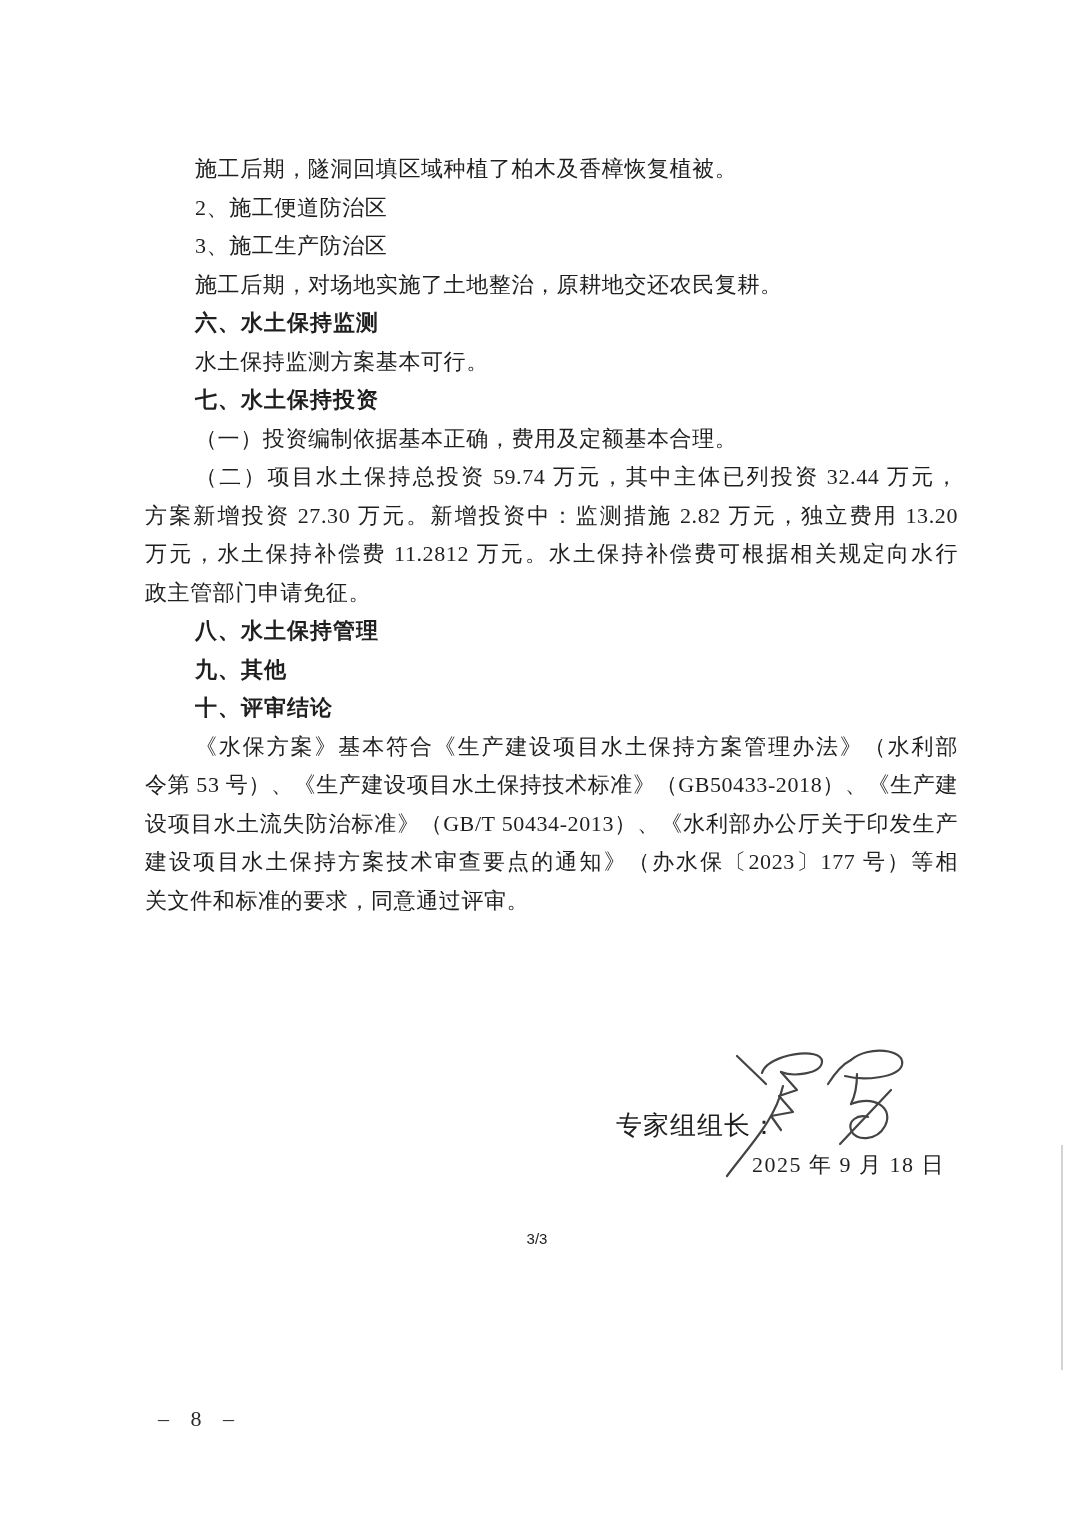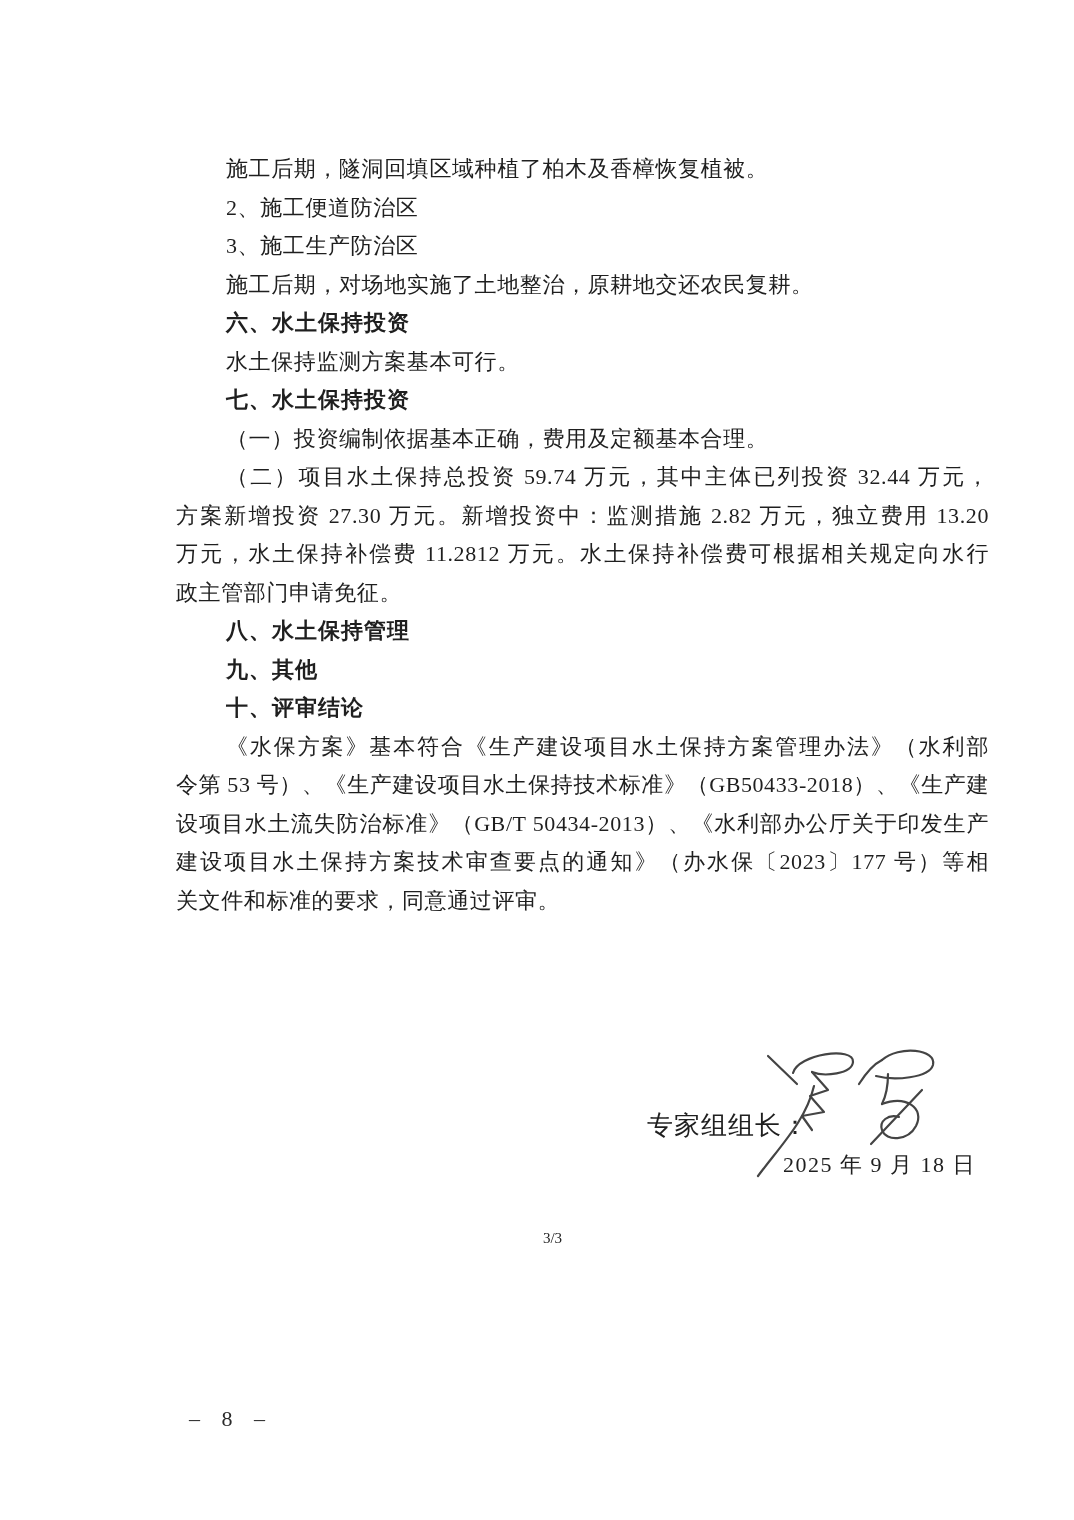--- a/index.html
+++ b/index.html
@@ -4,21 +4,21 @@
 <style>
   html,body{margin:0;padding:0;}
   body{
     width:1074px;height:1520px;
     background:#ffffff;
     font-family:"Liberation Serif","DejaVu Serif",serif;
     color:#1f1f1f;
     position:relative;
     overflow:hidden;
   }
-  .page{position:absolute;inset:0;background:#ffffff;margin-left:31px;}
+  .page{position:absolute;inset:0;background:#ffffff;}
   .text-block{
     position:absolute;left:145px;top:150px;width:813px;
   }
   .line{
     font-size:22px;
     line-height:38.5px;
     height:38.5px;
     letter-spacing:0.6px;
     white-space:nowrap;
   }
@@ -41,21 +41,21 @@
     position:absolute;left:752px;top:1150px;
     font-size:22px;letter-spacing:1.5px;
   }
   .signature-svg{
     position:absolute;left:705px;top:1038px;
     width:220px;height:150px;
   }
   .page-indicator{
     position:absolute;left:0;top:1230px;width:100%;
     text-align:center;
-    font-family:Liberation Serif, serif;
+    font-family:Liberation Sans, sans-serif;
     font-size:15px;color:#222;
   }
   .page-number{
     position:absolute;left:158px;top:1406px;
     font-size:22px;letter-spacing:8px;color:#2a2a2a;
   }
   .scan-artifact{
     position:absolute;left:1061px;top:1145px;
     width:2px;height:225px;
     background:#cccccc;opacity:0.85;
@@ -64,21 +64,21 @@
 </head>
 <body>
 
 <div class="page">
 
   <div class="text-block">
       <div class="line indent">施工后期，隧洞回填区域种植了柏木及香樟恢复植被。</div>
       <div class="line indent">2、施工便道防治区</div>
       <div class="line indent">3、施工生产防治区</div>
       <div class="line indent">施工后期，对场地实施了土地整治，原耕地交还农民复耕。</div>
-      <div class="line heading indent">六、水土保持投资</div>
+      <div class="line heading indent">六、水土保持监测</div>
       <div class="line indent">水土保持监测方案基本可行。</div>
       <div class="line heading indent">七、水土保持投资</div>
       <div class="line indent">（一）投资编制依据基本正确，费用及定额基本合理。</div>
       <div class="line indent justify">（二）项目水土保持总投资 59.74 万元，其中主体已列投资 32.44 万元，</div>
       <div class="line justify">方案新增投资 27.30 万元。新增投资中：监测措施 2.82 万元，独立费用 13.20</div>
       <div class="line justify">万元，水土保持补偿费 11.2812 万元。水土保持补偿费可根据相关规定向水行</div>
       <div class="line">政主管部门申请免征。</div>
       <div class="line heading indent">八、水土保持管理</div>
       <div class="line heading indent">九、其他</div>
       <div class="line heading indent">十、评审结论</div>

